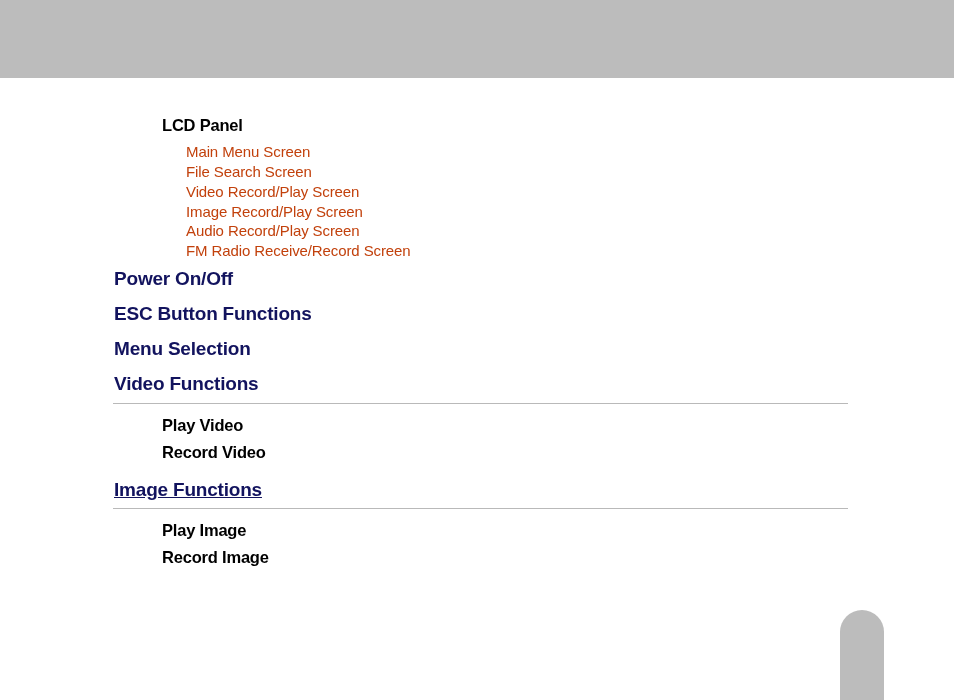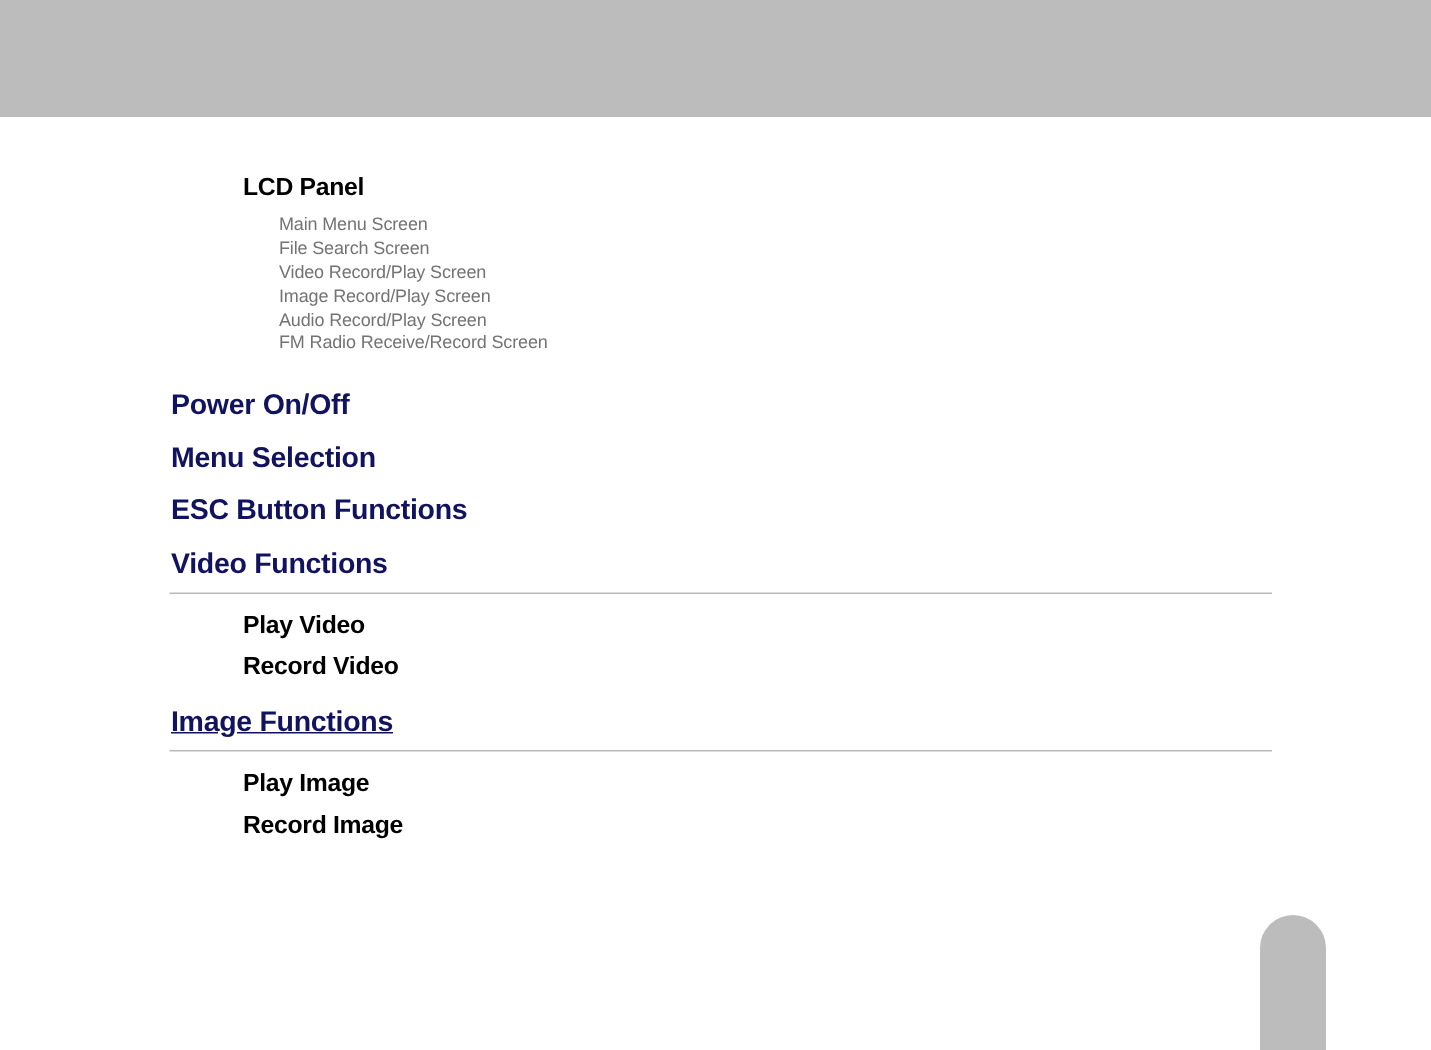--- a/index.html
+++ b/index.html
@@ -27,38 +27,38 @@
     .toc-sub-bold {
       font-weight: bold;
       color: #000000;
       font-size: 16.5px;
       margin-left: 48px;
       line-height: 1.65;
       letter-spacing: -0.2px;
     }
     .toc-leaf {
       font-weight: normal;
-      color: #737373;
-      font-size: 12px;
+      color: #c2410c;
+      font-size: 15px;
       margin-left: 72px;
       line-height: 1.32;
       letter-spacing: -0.1px;
     }
     .toc-leaf-first {
       margin-top: 3px;
     }
     .toc-section {
       font-weight: bold;
       color: #12135e;
       font-size: 19px;
       line-height: 1.85;
       letter-spacing: -0.2px;
     }
     .toc-section-first {
-      margin-top: 16px;
+      margin-top: 0;
     }
     .toc-section-divider {
       border: none;
       border-top: 1px solid #b9b9b9;
       width: 735px;
       margin-left: -1px;
       margin-top: 1px;
       margin-bottom: 8px;
     }
     .page-tab {
@@ -82,22 +82,22 @@
   <div class="toc-sub-bold">LCD Panel</div>
 
   <div class="toc-leaf toc-leaf-first">Main Menu Screen</div>
   <div class="toc-leaf">File Search Screen</div>
   <div class="toc-leaf">Video Record/Play Screen</div>
   <div class="toc-leaf">Image Record/Play Screen</div>
   <div class="toc-leaf">Audio Record/Play Screen</div>
   <div class="toc-leaf">FM Radio Receive/Record Screen</div>
 
   <div class="toc-section toc-section-first">Power On/Off</div>
+  <div class="toc-section">ESC Button Functions</div>
   <div class="toc-section">Menu Selection</div>
-  <div class="toc-section">ESC Button Functions</div>
 
   <div class="toc-section">Video Functions</div>
   <hr class="toc-section-divider">
   <div class="toc-sub-bold">Play Video</div>
   <div class="toc-sub-bold">Record Video</div>
 
   <div class="toc-section" style="margin-top:6px;text-decoration:underline;">Image Functions</div>
   <hr class="toc-section-divider">
   <div class="toc-sub-bold">Play Image</div>
   <div class="toc-sub-bold">Record Image</div>

